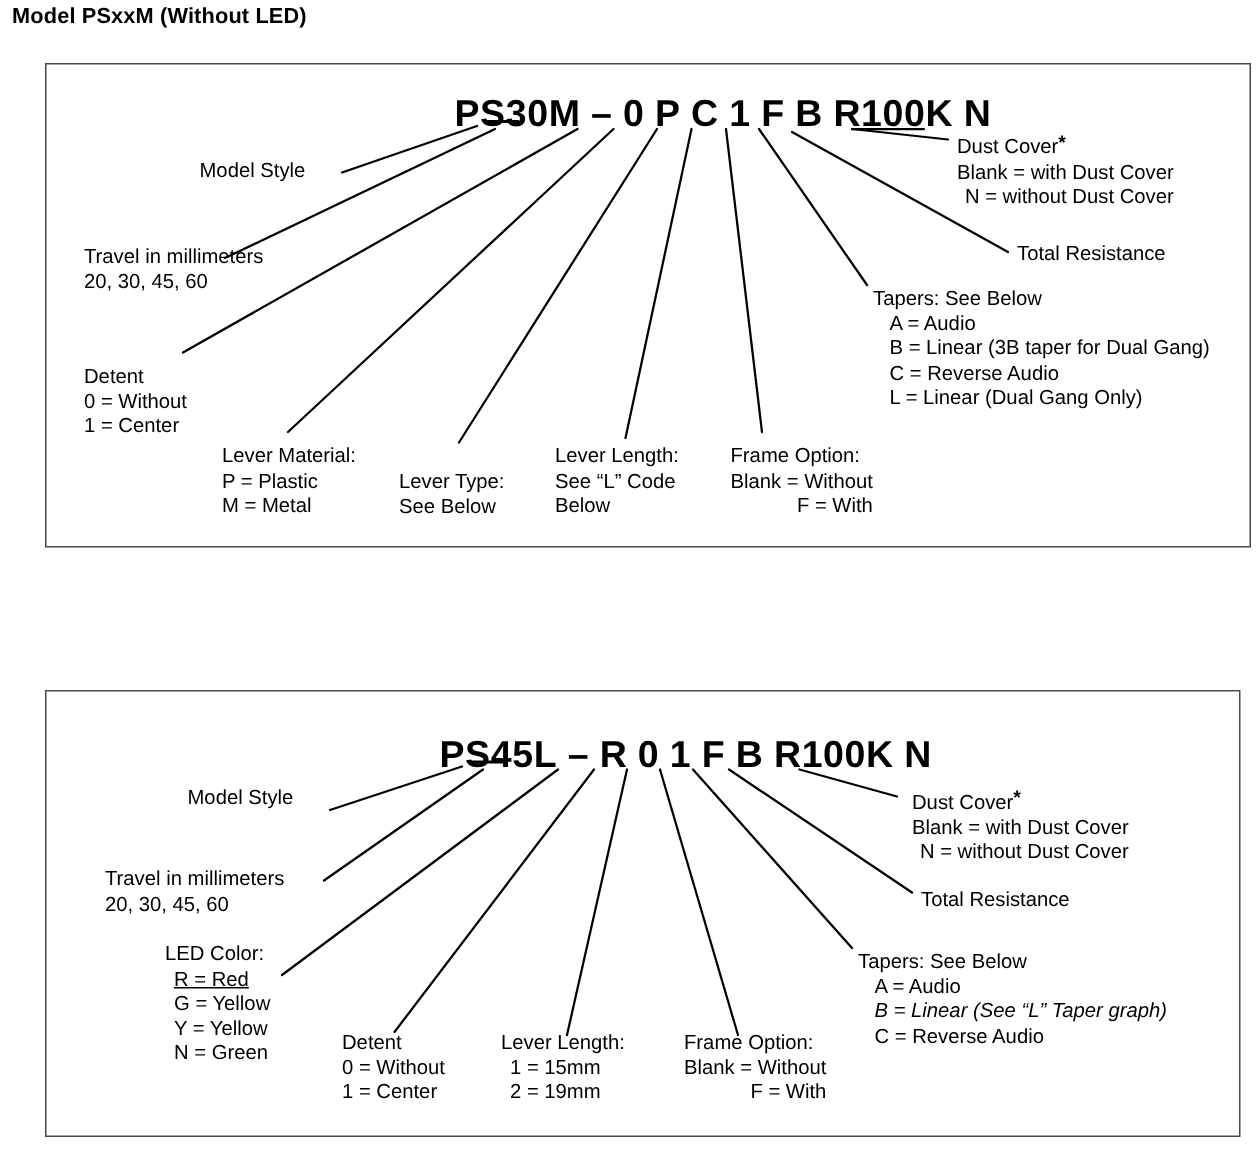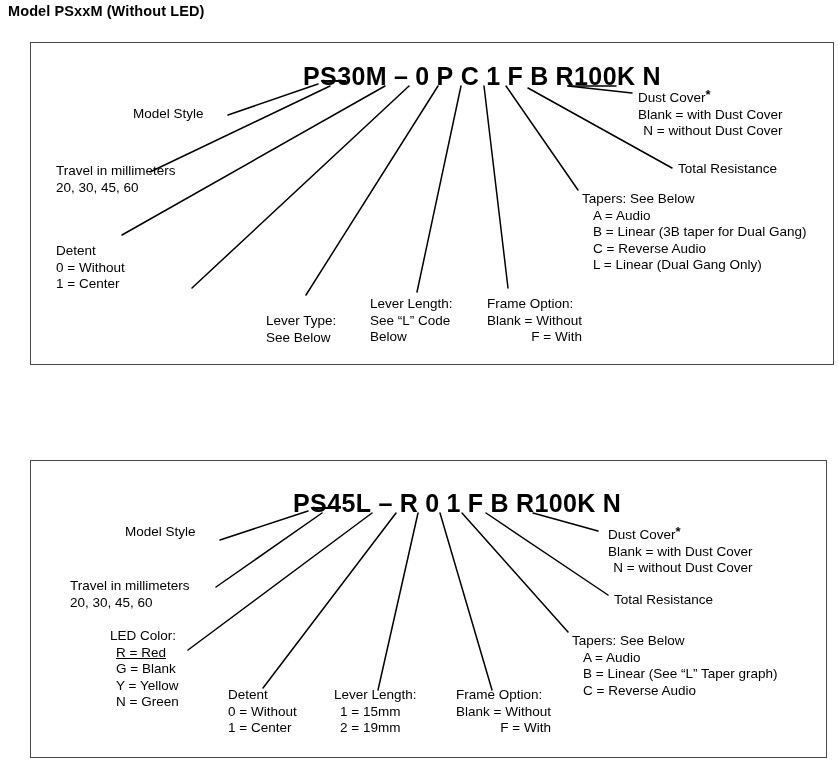--- a/index.html
+++ b/index.html
@@ -131,20 +131,25 @@
     <span class="ln">Travel in millimeters</span>
     <span class="ln">20, 30, 45, 60</span>
   </div>
 
   <div class="lbl" style="left:56px; top:243px;">
     <span class="ln">Detent</span>
     <span class="ln">0 = Without</span>
     <span class="ln">1 = Center</span>
   </div>
 
+  <div class="lbl" style="left:148px; top:296px;">
+    <span class="ln">Lever Material:</span>
+    <span class="ln">P = Plastic</span>
+    <span class="ln">M = Metal</span>
+  </div>
 
   <div class="lbl" style="left:266px; top:313px;">
     <span class="ln">Lever Type:</span>
     <span class="ln">See Below</span>
   </div>
 
   <div class="lbl" style="left:370px; top:296px;">
     <span class="ln">Lever Length:</span>
     <span class="ln">See “L” Code</span>
     <span class="ln">Below</span>
@@ -210,21 +215,21 @@
   </div>
 
   <div class="lbl" style="left:70px; top:578px;">
     <span class="ln">Travel in millimeters</span>
     <span class="ln">20, 30, 45, 60</span>
   </div>
 
   <div class="lbl" style="left:110px; top:628px;">
     <span class="ln">LED Color:</span>
     <span class="ln" style="padding-left:6px;text-decoration:underline;">R = Red</span>
-    <span class="ln" style="padding-left:6px;">G = Blank</span>
+    <span class="ln" style="padding-left:6px;">G = Yellow</span>
     <span class="ln" style="padding-left:6px;">Y = Yellow</span>
     <span class="ln" style="padding-left:6px;">N = Green</span>
   </div>
 
   <div class="lbl" style="left:228px; top:687px;">
     <span class="ln">Detent</span>
     <span class="ln">0 = Without</span>
     <span class="ln">1 = Center</span>
   </div>
 
@@ -236,21 +241,21 @@
 
   <div class="lbl" style="left:456px; top:687px;">
     <span class="ln">Frame Option:</span>
     <span class="ln">Blank = Without</span>
     <span class="ln" style="text-align:right;">F = With</span>
   </div>
 
   <div class="lbl" style="left:572px; top:633px;">
     <span class="ln">Tapers: See Below</span>
     <span class="ln" style="padding-left:11px;">A = Audio</span>
-    <span class="ln" style="padding-left:11px;">B = Linear (See “L” Taper graph)</span>
+    <span class="ln" style="padding-left:11px;font-style:italic;">B = Linear (See “L” Taper graph)</span>
     <span class="ln" style="padding-left:11px;">C = Reverse Audio</span>
   </div>
 
   <div class="lbl" style="left:608px; top:524px;">
     <span class="ln"><span>Dust Cover</span><sup class="ast">*</sup></span>
     <span class="ln" style="padding-left:-4px;">Blank = with Dust Cover</span>
     <span class="ln" style="text-align:right;">N = without Dust Cover</span>
   </div>
 
   <div class="lbl" style="left:614px; top:592px;">

